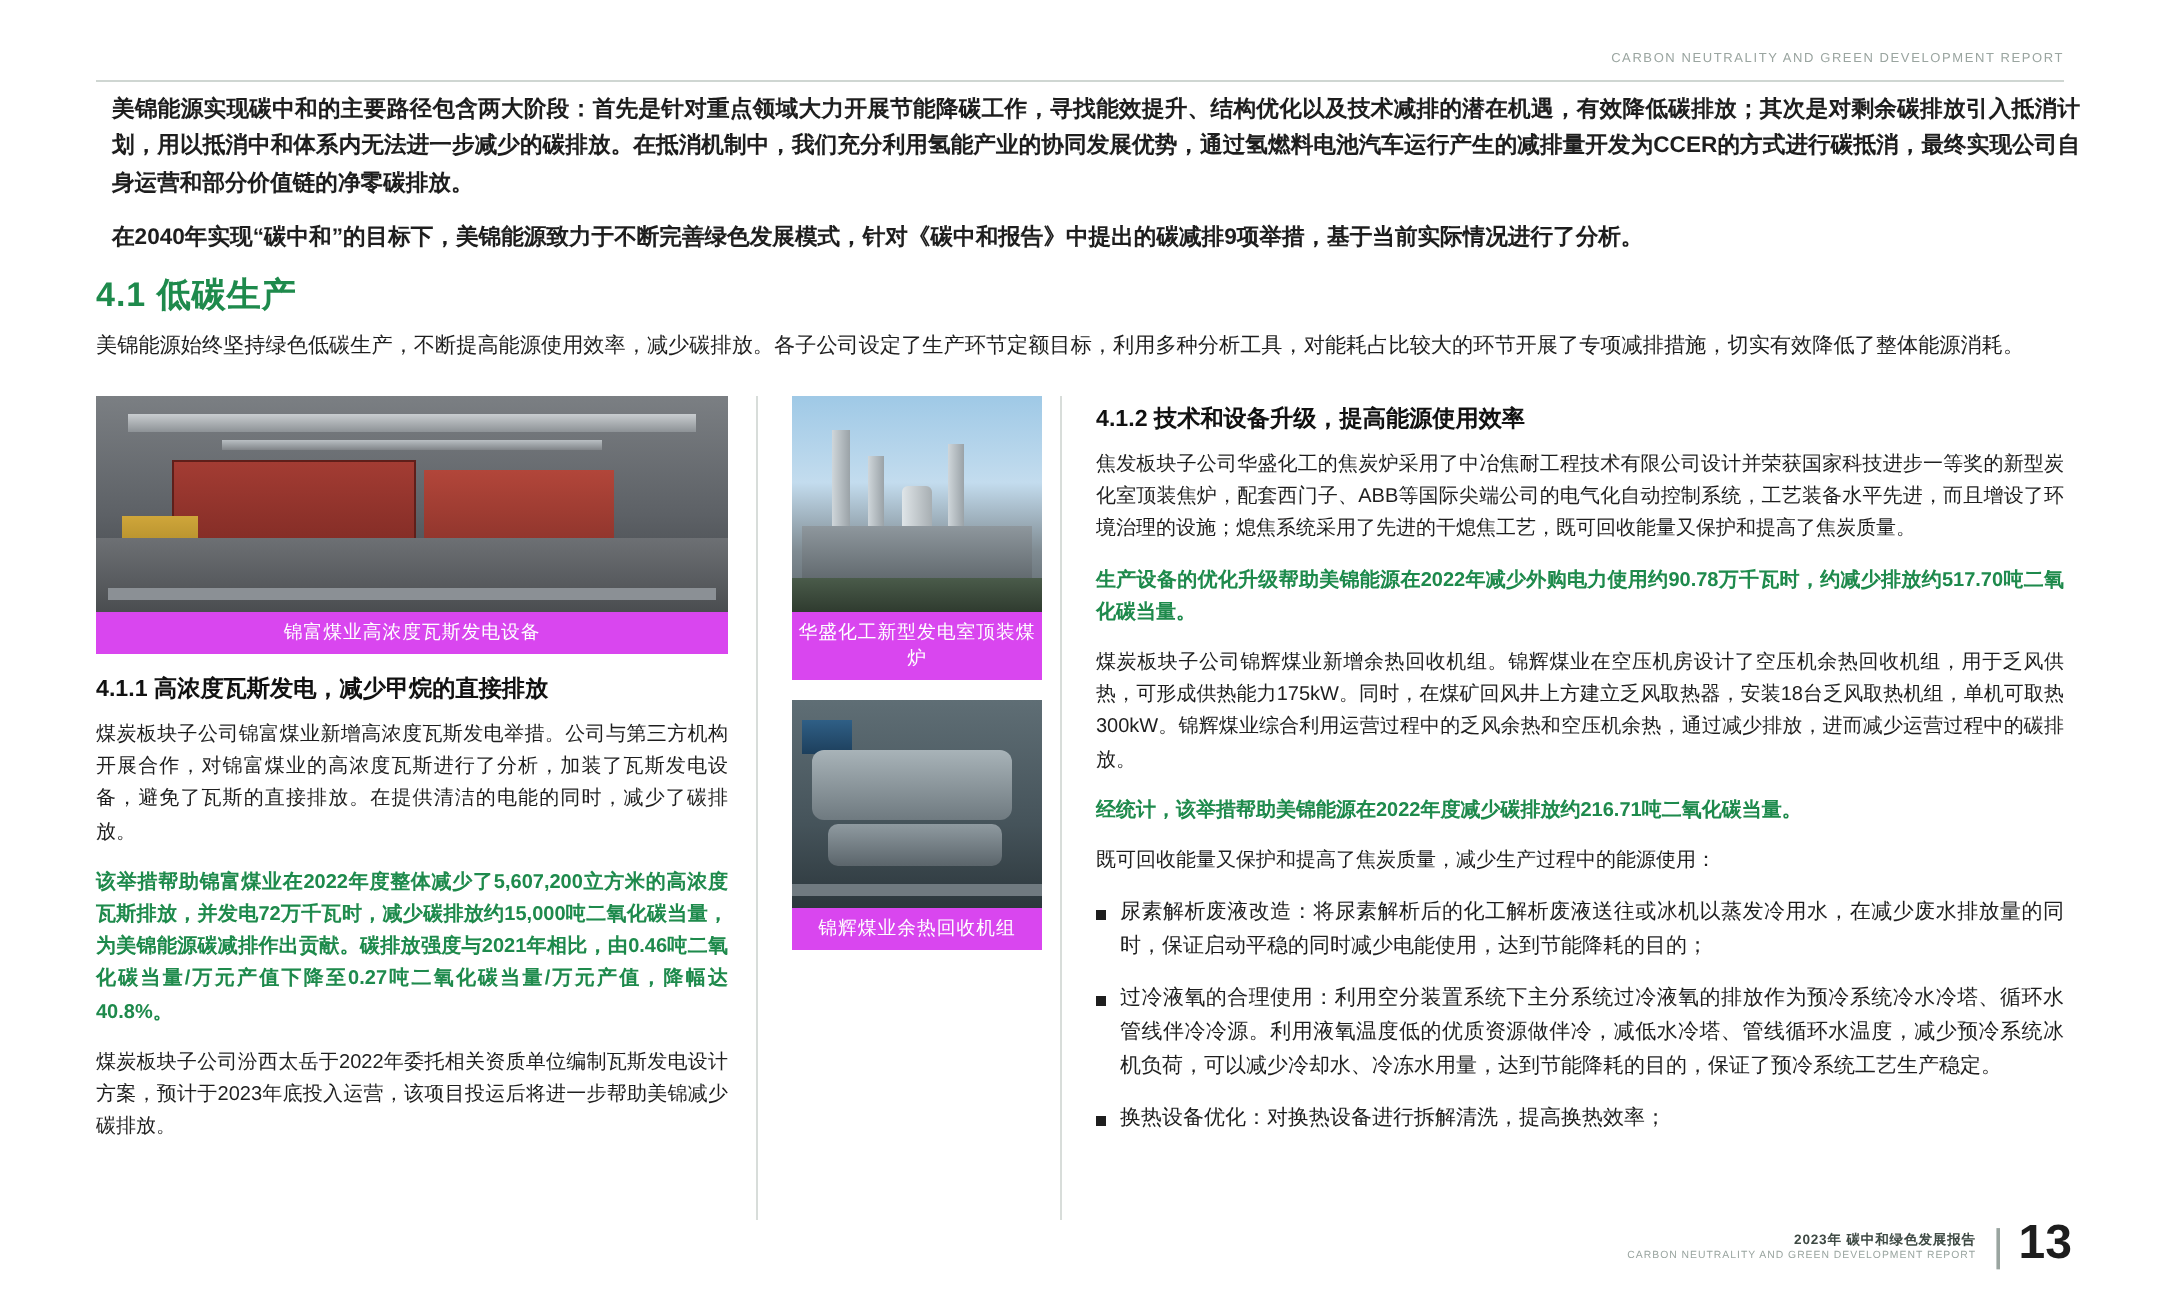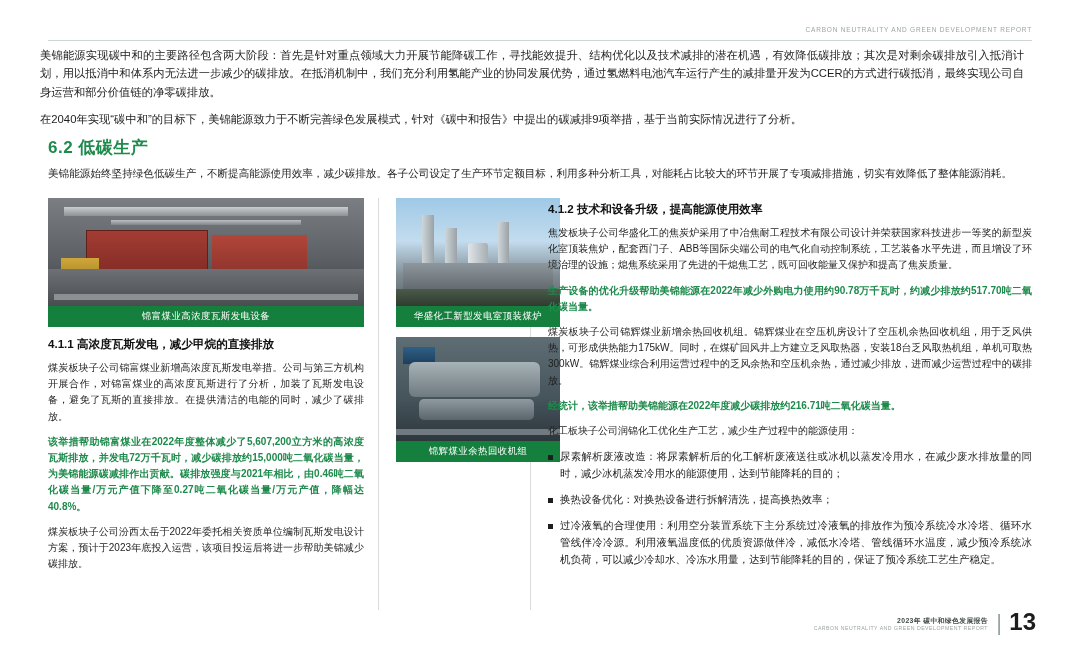--- a/index.html
+++ b/index.html
@@ -35,23 +35,24 @@
     right: 48px;
     top: 26px;
     font-size: 6.5px;
     letter-spacing: 0.8px;
     color: #9aa5a0;
     text-transform: uppercase;
   }
   
   .intro {
     position: absolute;
-    left: 40px;
+    left: 56px;
     top: 46px;
     width: 984px;
+    font-weight: bold;
   }
   .intro p {
     margin: 0 0 9px 0;
     font-size: 11.3px;
     line-height: 1.62;
     text-align: justify;
     color: #1e1e1e;
   }
   
   .sec-heading {
@@ -72,42 +73,42 @@
     line-height: 1.6;
     text-align: justify;
     color: #1e1e1e;
   }
   
   .col {
     position: absolute;
     top: 198px;
   }
   .col-1 { left: 48px;  width: 316px; }
-  .col-2 { left: 396px; width: 164px; }
+  .col-2 { left: 396px; width: 125px; }
   .col-3 { left: 548px; width: 484px; }
 
   .divider {
     position: absolute;
     top: 198px;
     width: 1px;
     background: #d8ddda;
     height: 412px;
   }
   .divider-1 { left: 378px; }
   .divider-2 { left: 530px; }
 
   
   .photo {
     position: relative;
     width: 100%;
     overflow: hidden;
     background: #4a5258;
   }
   .caption {
-    background: #15803d;
+    background: #d946ef;
     color: #ffffff;
     font-size: 9.4px;
     text-align: center;
     padding: 4px 2px;
     letter-spacing: 0.5px;
   }
   .cap-wrap { margin-bottom: 10px; }
 
   h4.sub {
     font-size: 11.6px;
@@ -227,21 +228,21 @@
 <div class="page">
 
   <div class="header-rule"></div>
   <div class="header-title">CARBON NEUTRALITY AND GREEN DEVELOPMENT REPORT</div>
 
   <div class="intro">
     <p>美锦能源实现碳中和的主要路径包含两大阶段：首先是针对重点领域大力开展节能降碳工作，寻找能效提升、结构优化以及技术减排的潜在机遇，有效降低碳排放；其次是对剩余碳排放引入抵消计划，用以抵消中和体系内无法进一步减少的碳排放。在抵消机制中，我们充分利用氢能产业的协同发展优势，通过氢燃料电池汽车运行产生的减排量开发为CCER的方式进行碳抵消，最终实现公司自身运营和部分价值链的净零碳排放。</p>
     <p>在2040年实现“碳中和”的目标下，美锦能源致力于不断完善绿色发展模式，针对《碳中和报告》中提出的碳减排9项举措，基于当前实际情况进行了分析。</p>
   </div>
 
-  <div class="sec-heading">6.2 低碳生产</div>
+  <div class="sec-heading">4.1 低碳生产</div>
   <div class="sec-intro">美锦能源始终坚持绿色低碳生产，不断提高能源使用效率，减少碳排放。各子公司设定了生产环节定额目标，利用多种分析工具，对能耗占比较大的环节开展了专项减排措施，切实有效降低了整体能源消耗。</div>
 
   <div class="divider divider-1"></div>
   <div class="divider divider-2"></div>
 
   <div class="col col-1">
     <div class="cap-wrap">
       <div class="photo" style="height:108px">
         <div class="scene p1">
           <div class="pipe"></div>
@@ -290,25 +291,25 @@
     </div>
 
   </div>
 
   <div class="col col-3">
     <h4 class="sub" style="margin-top:4px">4.1.2 技术和设备升级，提高能源使用效率</h4>
     <p class="body-p">焦发板块子公司华盛化工的焦炭炉采用了中冶焦耐工程技术有限公司设计并荣获国家科技进步一等奖的新型炭化室顶装焦炉，配套西门子、ABB等国际尖端公司的电气化自动控制系统，工艺装备水平先进，而且增设了环境治理的设施；熄焦系统采用了先进的干熄焦工艺，既可回收能量又保护和提高了焦炭质量。</p>
     <p class="body-p hl">生产设备的优化升级帮助美锦能源在2022年减少外购电力使用约90.78万千瓦时，约减少排放约517.70吨二氧化碳当量。</p>
     <p class="body-p">煤炭板块子公司锦辉煤业新增余热回收机组。锦辉煤业在空压机房设计了空压机余热回收机组，用于乏风供热，可形成供热能力175kW。同时，在煤矿回风井上方建立乏风取热器，安装18台乏风取热机组，单机可取热300kW。锦辉煤业综合利用运营过程中的乏风余热和空压机余热，通过减少排放，进而减少运营过程中的碳排放。</p>
     <p class="body-p hl">经统计，该举措帮助美锦能源在2022年度减少碳排放约216.71吨二氧化碳当量。</p>
-    <p class="body-p">化工板块子公司润锦化工优化生产工艺，减少生产过程中的能源使用：</p>
+    <p class="body-p">既可回收能量又保护和提高了焦炭质量，减少生产过程中的能源使用：</p>
     <ul class="bullets">
-      <li>尿素解析废液改造：将尿素解析后的化工解析废液送往或冰机以蒸发冷用水，在减少废水排放量的同时，减少冰机蒸发冷用水的能源使用，达到节能降耗的目的；</li>
+      <li>尿素解析废液改造：将尿素解析后的化工解析废液送往或冰机以蒸发冷用水，在减少废水排放量的同时，保证启动平稳的同时减少电能使用，达到节能降耗的目的；</li>
+      <li>过冷液氧的合理使用：利用空分装置系统下主分系统过冷液氧的排放作为预冷系统冷水冷塔、循环水管线伴冷冷源。利用液氧温度低的优质资源做伴冷，减低水冷塔、管线循环水温度，减少预冷系统冰机负荷，可以减少冷却水、冷冻水用量，达到节能降耗的目的，保证了预冷系统工艺生产稳定。</li>
       <li>换热设备优化：对换热设备进行拆解清洗，提高换热效率；</li>
-      <li>过冷液氧的合理使用：利用空分装置系统下主分系统过冷液氧的排放作为预冷系统冷水冷塔、循环水管线伴冷冷源。利用液氧温度低的优质资源做伴冷，减低水冷塔、管线循环水温度，减少预冷系统冰机负荷，可以减少冷却水、冷冻水用量，达到节能降耗的目的，保证了预冷系统工艺生产稳定。</li>
     </ul>
   </div>
 
   <div class="footer-label">
     <div class="fl-cn">2023年 碳中和绿色发展报告</div>
     <div class="fl-en">CARBON NEUTRALITY AND GREEN DEVELOPMENT REPORT</div>
   </div>
   <div class="page-sep">|</div>
   <div class="page-num">13</div>
 

